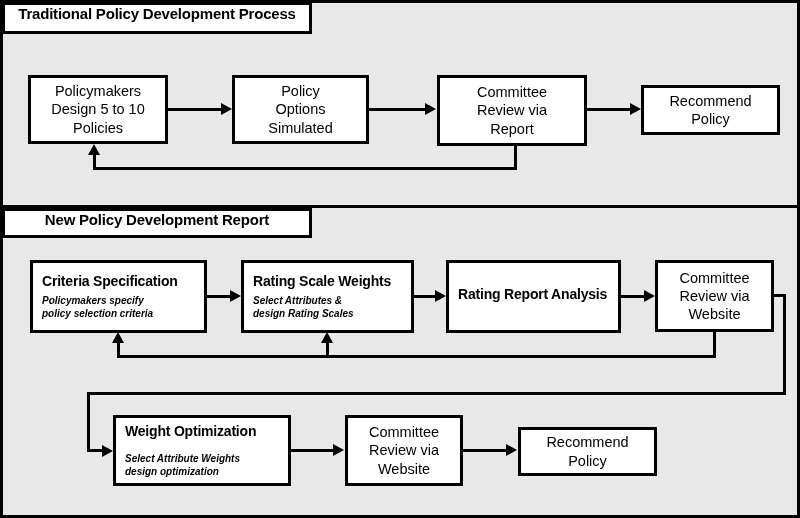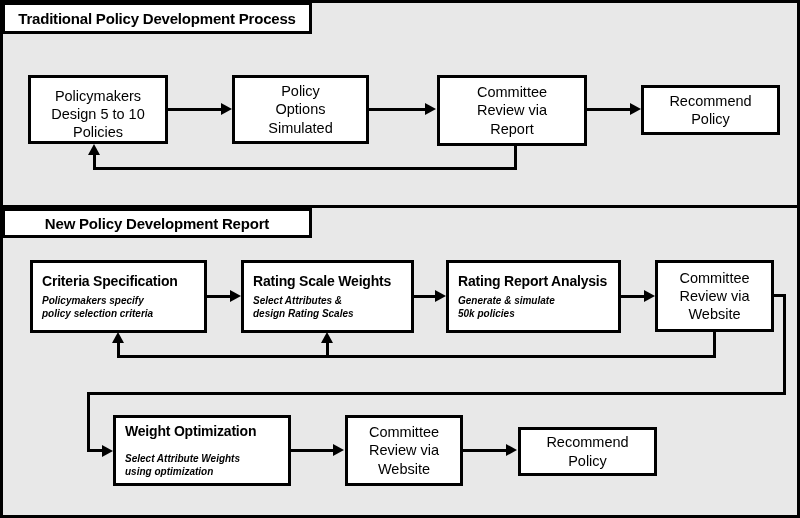--- a/index.html
+++ b/index.html
@@ -12,21 +12,21 @@
     overflow:hidden;
   }
   .panel-divider{
     position:absolute;left:0;width:800px;height:3px;background:#000;
   }
   .panel-title{
     position:absolute;
     background:#fff;
     border:3px solid #000;
     box-sizing:border-box;
-    display:flex;align-items:center;justify-content:center;
+    display:flex;align-items:flex-start;justify-content:center;
     font-weight:bold;
     font-size:15px;
     letter-spacing:-0.2px;
     color:#000;
   }
   .node{
     position:absolute;
     background:#fff;
     border:3px solid #000;
     box-sizing:border-box;
@@ -51,21 +51,21 @@
 </style>
 </head>
 <body>
 
 <div id="canvas">
 
   <div class="panel-title" style="left:-1px;top:-1px;width:310px;height:32px;">
     <span>Traditional Policy Development Process</span>
   </div>
 
-  <div class="node center" style="left:25px;top:72px;width:140px;height:69px;justify-content:flex-end;">
+  <div class="node center" style="left:25px;top:72px;width:140px;height:69px;">
     <div class="ttl" style="white-space:pre-line;">Policymakers
 Design 5 to 10
 Policies</div>
   </div>
 
   <div class="ln hln" style="left:165px;top:105px;width:53px;"></div>
   <div class="arrow ar-right" style="left:218px;top:99.5px;"></div>
 
   <div class="node center" style="left:229px;top:72px;width:137px;height:69px;">
     <div class="ttl" style="white-space:pre-line;">Policy
@@ -114,22 +114,20 @@
     <div class="ttl">Rating Scale Weights</div>
     <div class="sub" style="white-space:pre-line;font-style:italic;">Select Attributes &amp;
 design Rating Scales</div>
   </div>
 
   <div class="ln hln" style="left:411px;top:292px;width:22px;"></div>
   <div class="arrow ar-right" style="left:432px;top:286.5px;"></div>
 
   <div class="node left" style="left:443px;top:257px;width:175px;height:73px;">
     <div class="ttl">Rating Report Analysis</div>
-    <div class="sub" style="white-space:pre-line;">Generate &amp; simulate
-50k policies</div>
   </div>
 
   <div class="ln hln" style="left:618px;top:292px;width:24px;"></div>
   <div class="arrow ar-right" style="left:641px;top:286.5px;"></div>
 
   <div class="node center" style="left:652px;top:257px;width:119px;height:72px;">
     <div class="ttl" style="white-space:pre-line;">Committee
 Review via
 Website</div>
   </div>
@@ -144,21 +142,21 @@
   <div class="ln hln" style="left:771px;top:291px;width:12px;"></div>
   <div class="ln vln" style="left:780px;top:291px;height:100px;"></div>
   <div class="ln hln" style="left:84px;top:389px;width:699px;"></div>
   <div class="ln vln" style="left:84px;top:389px;height:59px;"></div>
   <div class="ln hln" style="left:84px;top:446px;width:16px;"></div>
   <div class="arrow ar-right" style="left:99px;top:441.5px;"></div>
 
   <div class="node left" style="left:110px;top:412px;width:178px;height:71px;gap:8px;">
     <div class="ttl">Weight Optimization</div>
     <div class="sub" style="white-space:pre-line;">Select Attribute Weights
-using optimization</div>
+design optimization</div>
   </div>
 
   <div class="ln hln" style="left:288px;top:446px;width:43px;"></div>
   <div class="arrow ar-right" style="left:330px;top:440.5px;"></div>
 
   <div class="node center" style="left:342px;top:412px;width:118px;height:71px;">
     <div class="ttl" style="white-space:pre-line;">Committee
 Review via
 Website</div>
   </div>

